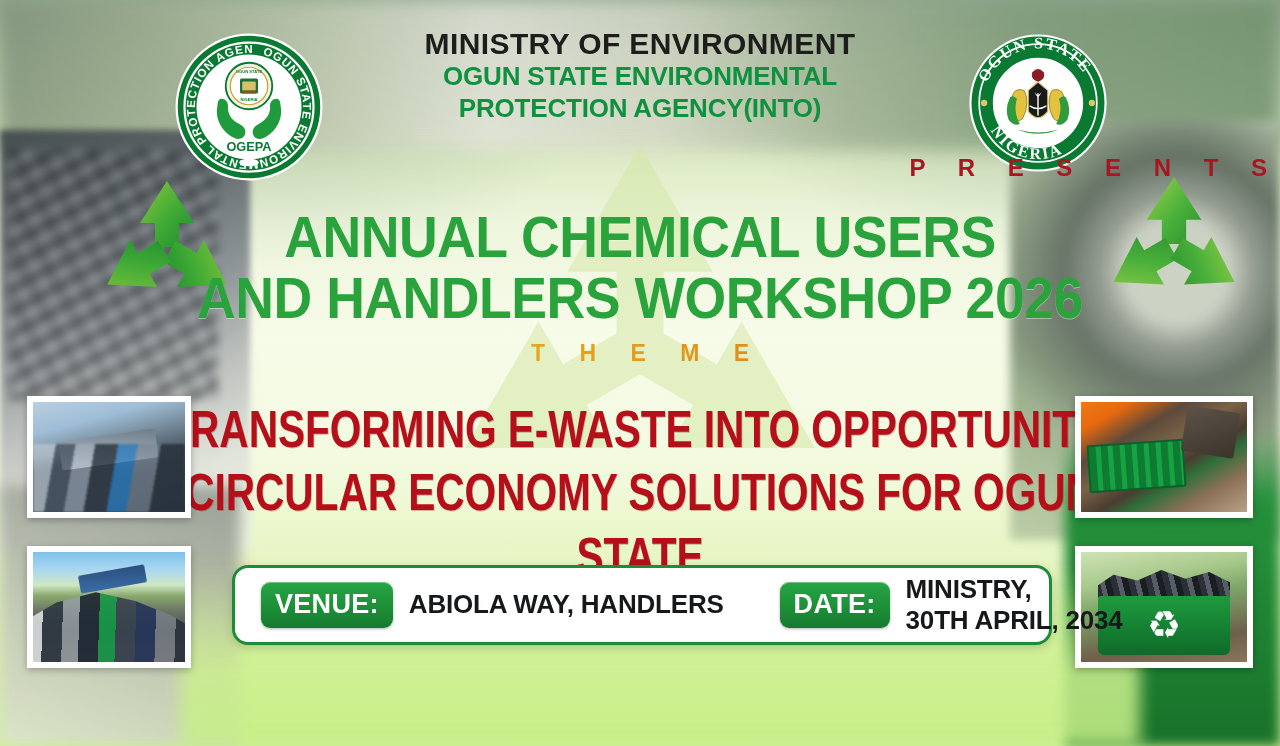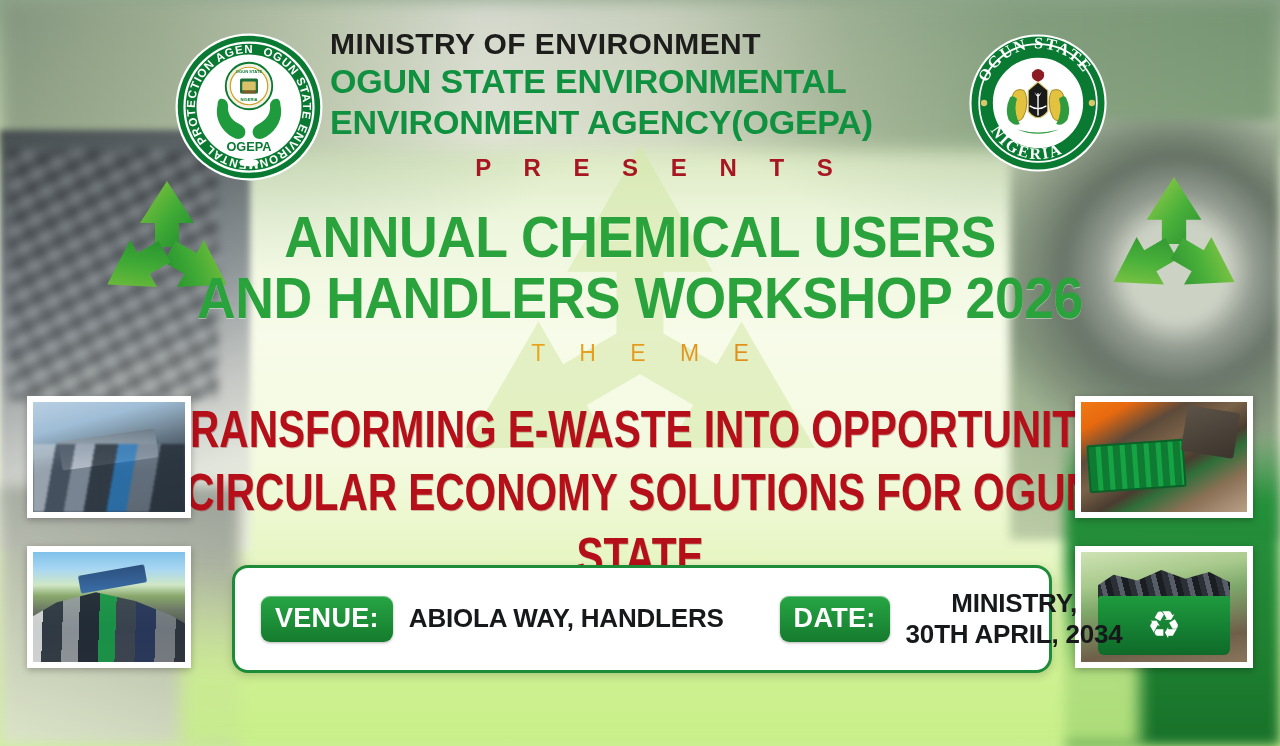--- a/index.html
+++ b/index.html
@@ -79,50 +79,50 @@
   
   .recycle-left  { position: absolute; left: 92px;  top: 172px; width: 150px; height: 150px; }
   .recycle-right { position: absolute; right: 30px; top: 168px; width: 152px; height: 152px; }
 
   
   .logo { position: absolute; border-radius: 50%; }
   .logo-ogepa { left: 174px; top: 32px; width: 150px; height: 150px; }
   .logo-ogun  { right: 172px; top: 33px; width: 140px; height: 140px; }
 
   
-  .header { position: absolute; left: 330px; top: 28px; width: 620px; }
+  .header { position: absolute; left: 330px; top: 28px; width: 620px; text-align: center; }
   .ministry {
     font-size: 30px; font-weight: 700; color: #1d1d1b;
     letter-spacing: .4px; line-height: 1.08;
   }
   .agency {
-    font-size: 34px; font-weight: 800; color: #0f9140;
+    font-size: 26px; font-weight: 800; color: #0f9140;
     letter-spacing: -.2px; line-height: 1.15; margin-top: 2px;
   }
 
   .presents {
     position: absolute; left: 0; right: 0; top: 154px;
-    text-align: center; font-size: 24px; font-weight: 700;
+    text-align: right; font-size: 24px; font-weight: 700;
     color: #a81622; letter-spacing: 13px; text-indent: 13px; padding-left: 28px;
   }
 
   .maintitle {
     position: absolute; left: 0; right: 0; top: 207px;
     text-align: center;
     font-family: "Liberation Sans Narrow", "Liberation Sans", sans-serif;
     font-size: 57px; font-weight: 800; color: #2aa33c;
     line-height: 1.07; letter-spacing: -.5px;
     transform: scaleX(.94); transform-origin: center;
     text-shadow: 0 1px 0 rgba(255,255,255,.4);
   }
   .maintitle .l2 { display: block; }
 
   .theme-label {
     position: absolute; left: 0; right: 0; top: 340px;
-    text-align: center; font-size: 23px; font-weight: 400;
+    text-align: center; font-size: 23px; font-weight: 700;
     letter-spacing: 14px; text-indent: 14px;
     background: linear-gradient(90deg,#e9b21b 0%,#e8a81c 40%,#d9701b 80%,#c8441a 100%);
     -webkit-background-clip: text; background-clip: text;
     color: transparent;
   }
 
   .theme-text {
     position: absolute; left: 0; right: 0; top: 398px;
     text-align: center;
     font-family: "Liberation Sans Narrow", "Liberation Sans", sans-serif;
@@ -228,28 +228,28 @@
     position: absolute; left: 10%; bottom: 56%; width: 80%; height: 30%;
     background:
       repeating-linear-gradient(76deg, #2b3036 0 6px, #565d66 6px 11px, #1a1e23 11px 17px),
       #2b3036;
     filter: blur(.5px);
     clip-path: polygon(0 55%, 12% 22%, 30% 40%, 48% 8%, 66% 34%, 84% 14%, 100% 46%, 100% 100%, 0 100%);
   }
 
   
   .infobar {
-    position: absolute; left: 232px; top: 565px; width: 820px; height: 108px;
+    position: absolute; left: 232px; top: 565px; width: 820px; height: 80px;
     background: #ffffff; border: 3px solid #1c8c38; border-radius: 16px;
     box-shadow: 0 3px 10px rgba(0,0,0,.18);
     display: flex; align-items: center; padding: 0 18px;
   }
   .info-group { display: flex; align-items: center; }
   .info-group.venue { margin-left: 8px; }
-  .info-group.date  { margin-left: 56px; text-align: center; }
+  .info-group.date  { margin-left: 56px; }
   .badge {
     background: linear-gradient(180deg,#27a544 0%,#1d8f38 55%,#157a2e 100%);
     color: #ffffff; border-radius: 9px;
     font-family: "Liberation Sans Narrow","Liberation Sans",sans-serif;
     font-size: 27px; font-weight: 800; letter-spacing: .3px;
     padding: 7px 14px 8px; white-space: nowrap;
     box-shadow: inset 0 1px 0 rgba(255,255,255,.35), 0 1px 3px rgba(0,0,0,.3);
   }
   .info-text {
     margin-left: 16px;
@@ -361,21 +361,21 @@
     <path d="M120 82 q12 -4 16 6 q3 9 -2 16 q-2 12 2 20 q-8 4 -14 -2 q-6 -10 -6 -22 q0 -12 4 -18 Z" fill="#e3c23f" stroke="#9a7d16" stroke-width="1.2"></path>
 
     <path d="M60 92 q-8 16 -2 32 q8 10 16 6 q-10 -18 -4 -36 q-6 -6 -10 -2 Z" fill="#2f9b3c"></path>
     <path d="M140 92 q8 16 2 32 q-8 10 -16 6 q10 -18 4 -36 q6 -6 10 -2 Z" fill="#2f9b3c"></path>
     <path d="M70 138 q30 12 60 0 q-30 8 -60 0 Z" fill="#2f9b3c"></path>
   </svg>
 
   <div class="header">
     <div class="ministry">MINISTRY OF ENVIRONMENT</div>
     <div class="agency">OGUN STATE ENVIRONMENTAL</div>
-    <div class="agency">ENVIRONMENT AGENCY(OGEPA)</div>
+    <div class="agency">PROTECTION AGENCY(INTO)</div>
   </div>
 
   <div class="presents">P R E S E N T S</div>
 
   <div class="maintitle">
     <span class="l1">ANNUAL CHEMICAL USERS</span>
     <span class="l2">AND HANDLERS WORKSHOP 2026</span>
   </div>
 
   <div class="theme-label">T H E M E</div>

